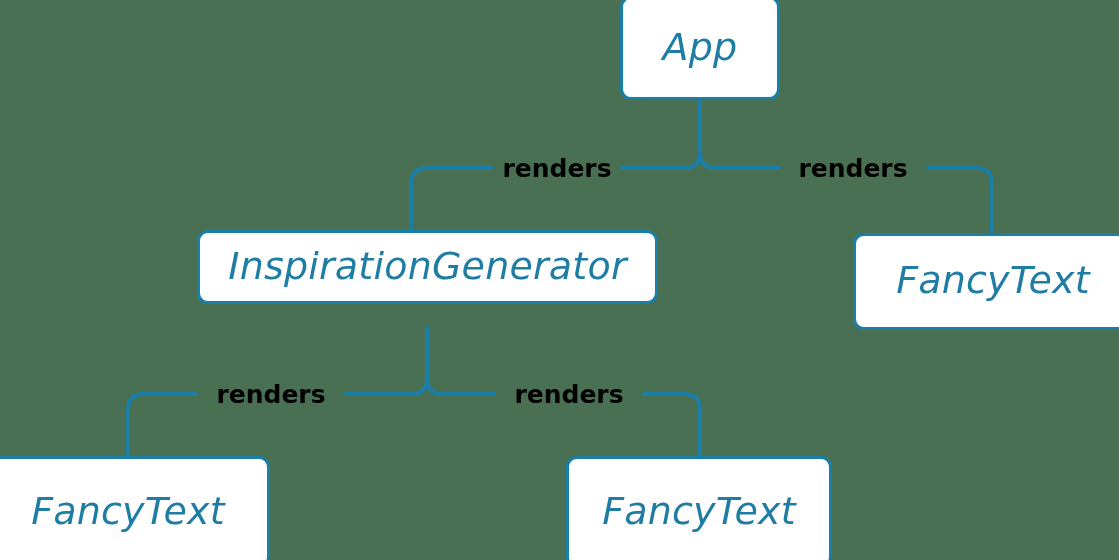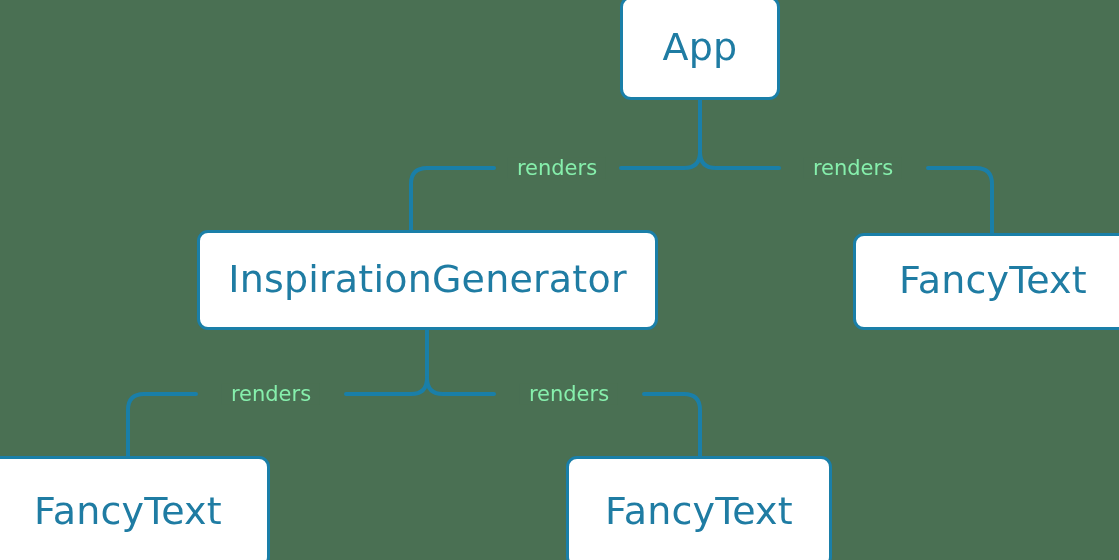--- a/index.html
+++ b/index.html
@@ -38,36 +38,38 @@
     font-size: 38px;
     font-weight: 400;
     letter-spacing: 0.2px;
     white-space: nowrap;
     z-index: 2;
   }
   .node-label {
     display: block;
     line-height: 1;
     padding-bottom: 3px;
+    font-style: italic;
   }
   .edge-label {
     position: absolute;
-    color: #86efac;
-    font-size: 21px;
+    color: #000000;
+    font-size: 25px;
     line-height: 1;
     white-space: nowrap;
     z-index: 3;
     transform: translate(-50%, -50%);
     background: #4a7053;
     padding: 0 9px;
+    font-weight: bold;
   }
 
   
   #node-app          { left: 620px; top: -4px;  width: 160px; height: 104px; }
-  #node-inspiration  { left: 197px; top: 230px; width: 461px; height: 100px; }
+  #node-inspiration  { left: 197px; top: 230px; width: 461px; height: 74px; }
   #node-fancytext-right { left: 853px; top: 233px; width: 280px; height: 97px; }
   #node-fancytext-left  { left: -14px; top: 456px; width: 284px; height: 112px; }
   #node-copyright       { left: 566px; top: 456px; width: 266px; height: 112px; }
 </style>
 </head>
 <body>
 
 <div id="diagram">
 
   <svg class="edges" viewBox="0 0 1119 560" width="1119" height="560" xmlns="http://www.w3.org/2000/svg">

